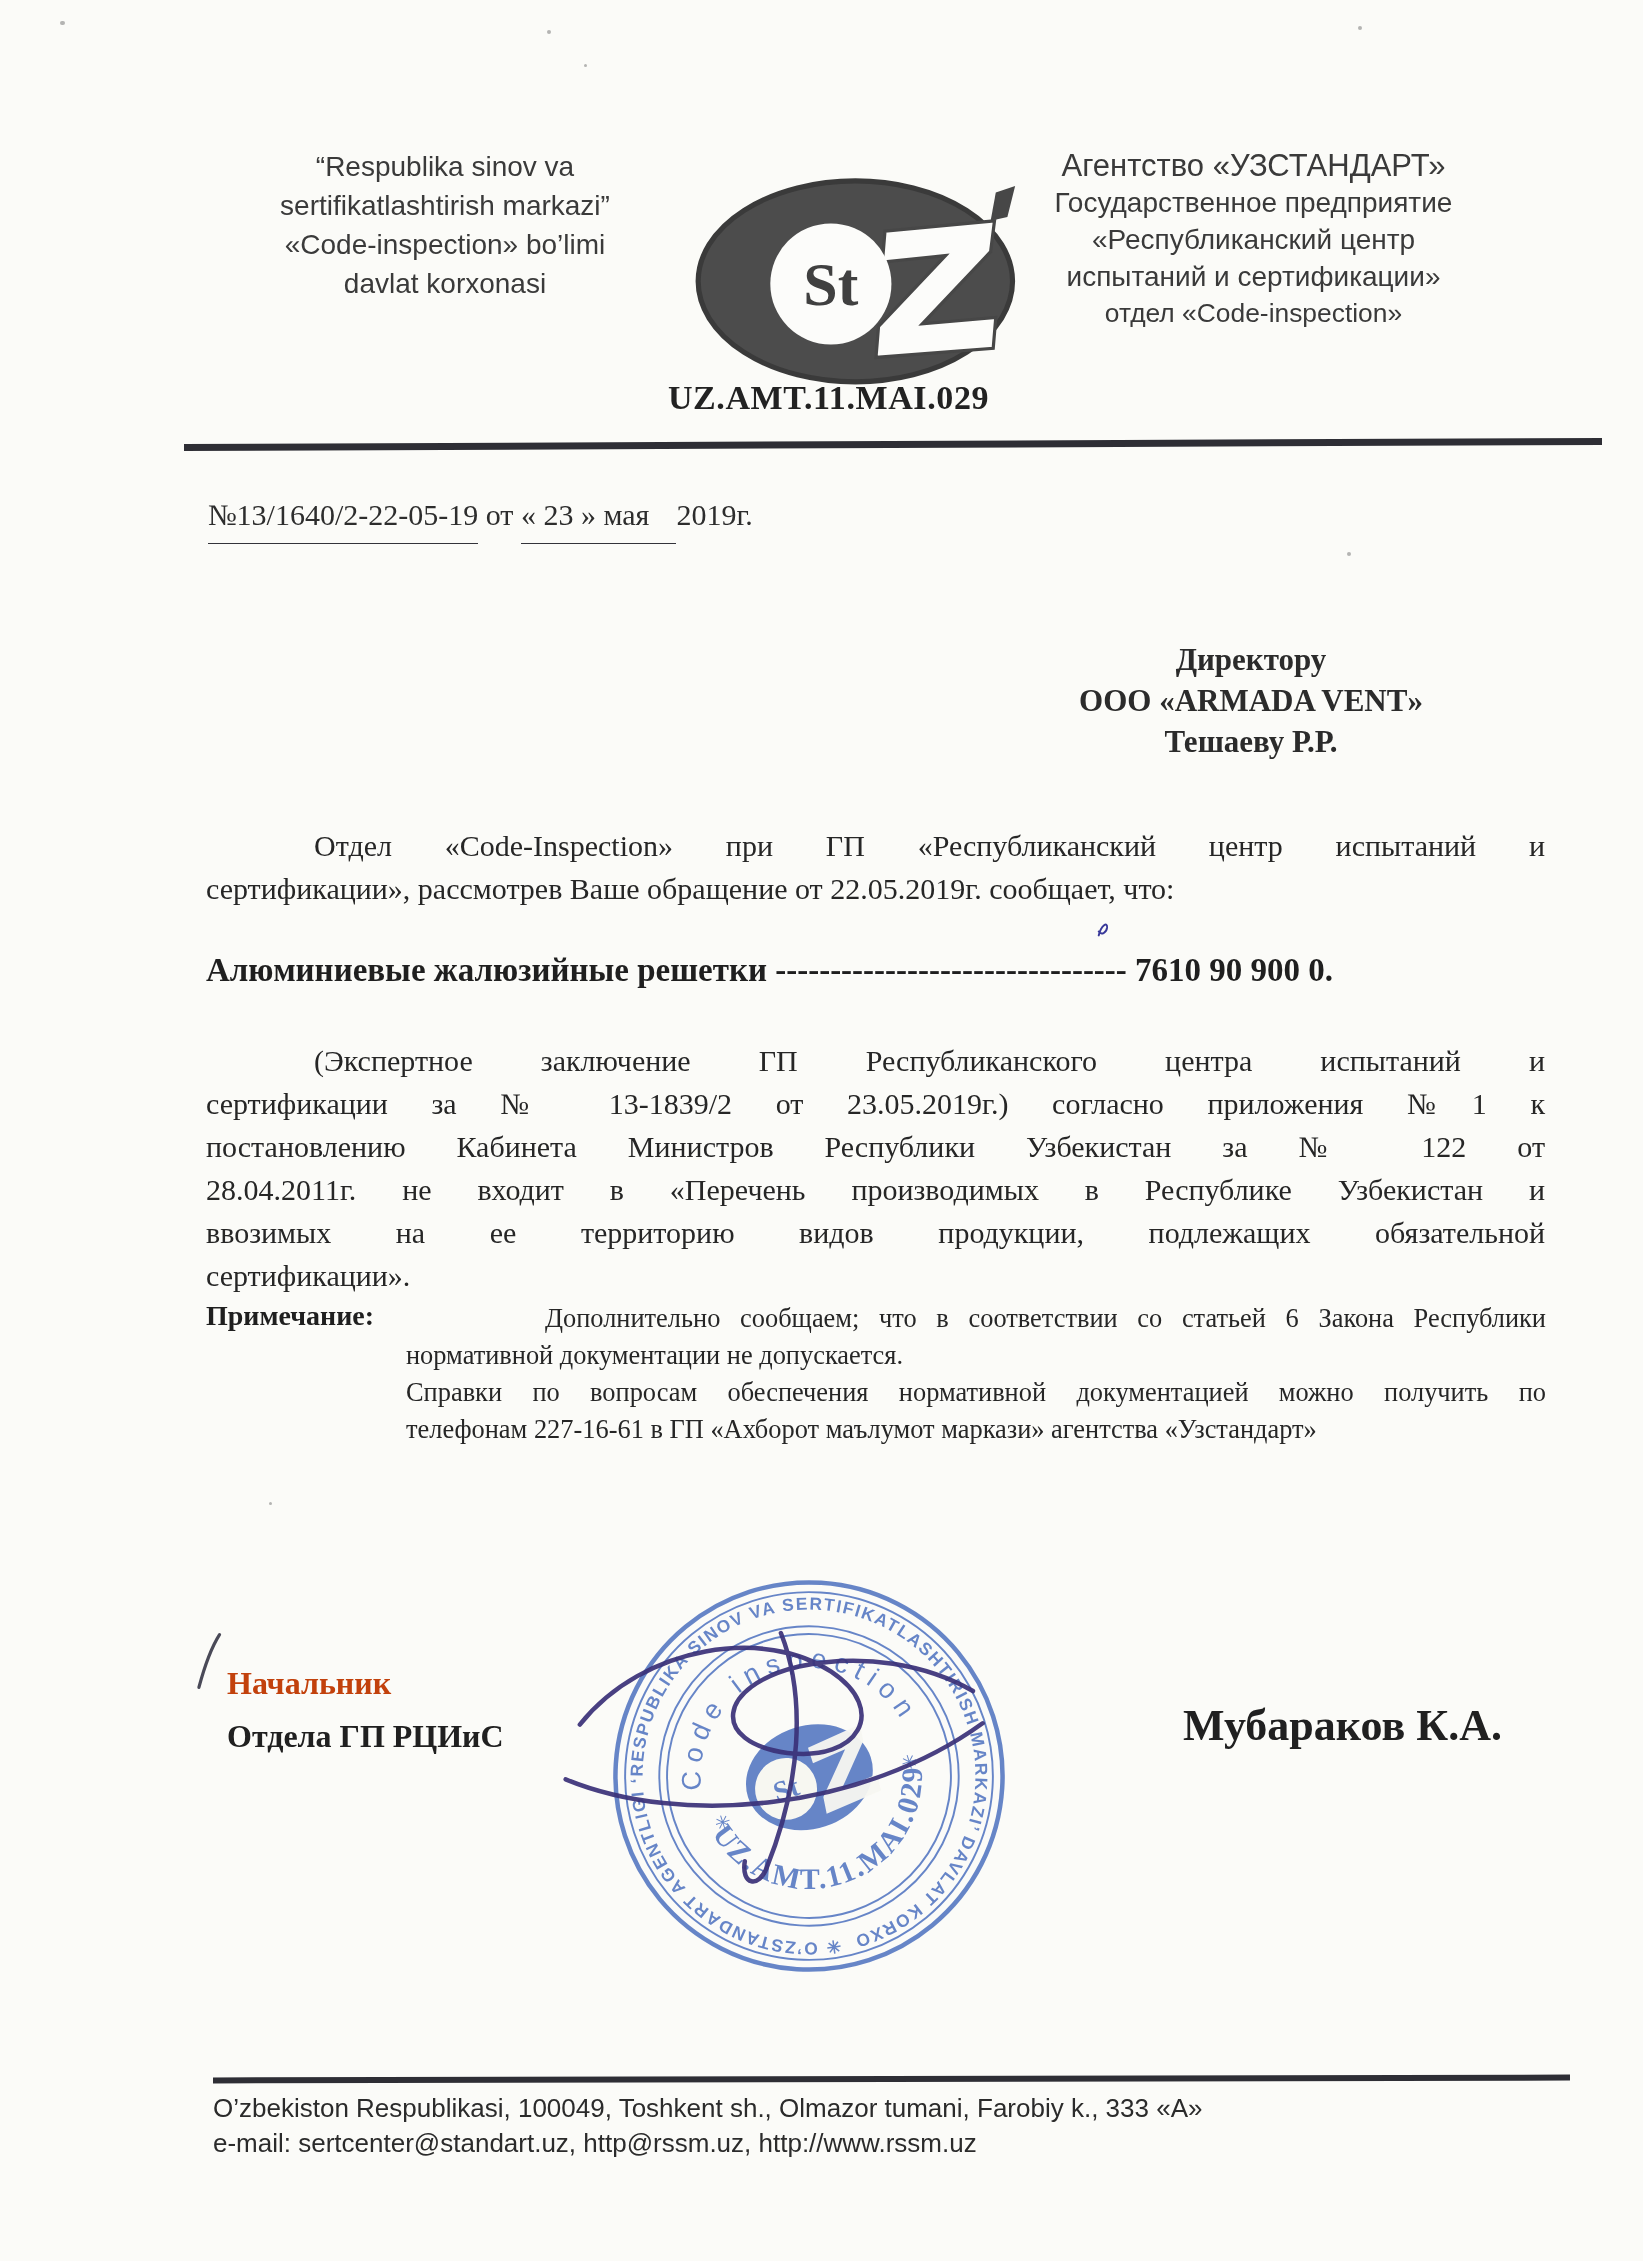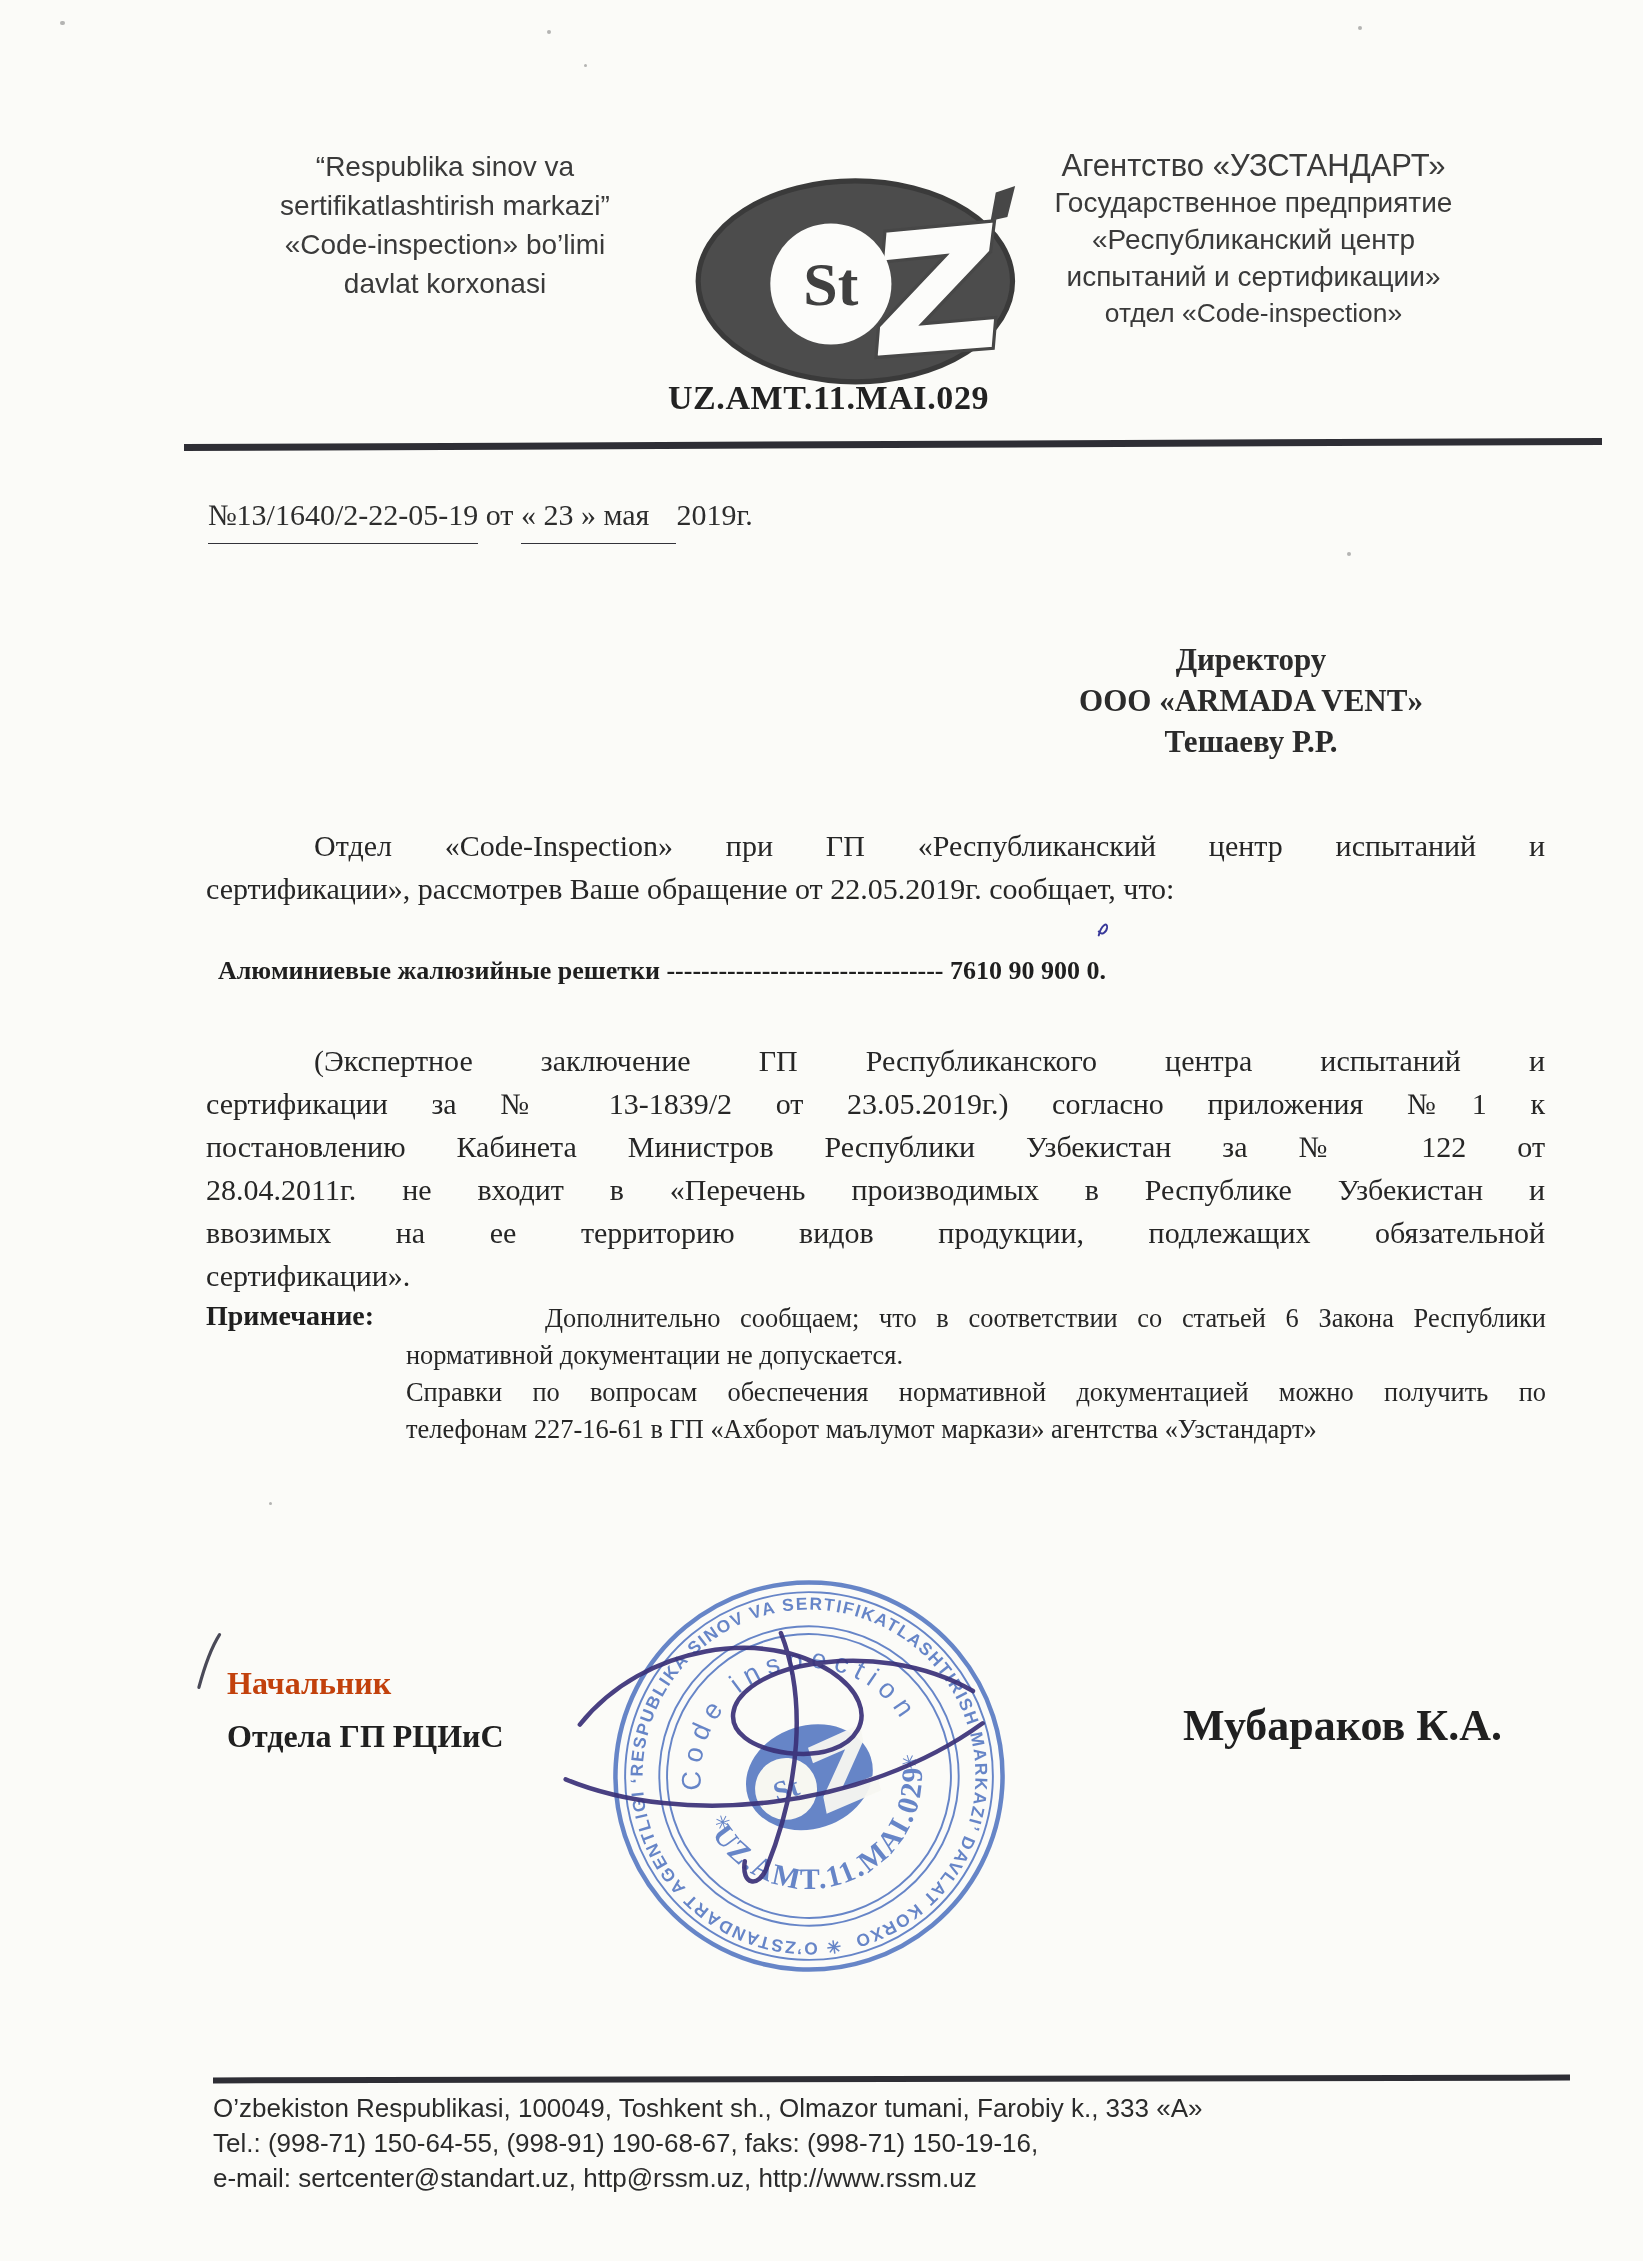--- a/index.html
+++ b/index.html
@@ -42,21 +42,21 @@
   .u{border-bottom:1.9px solid #33333a;padding-bottom:12px;}
   .u-date{padding-right:27px;}
 
   
   .addressee{left:935px;top:639px;width:632px;font-size:31px;line-height:41px;color:#2b2b2b;}
 
   
   .body-block{left:206px;width:1339px;font-size:30px;line-height:43px;color:#262626;}
   .p1{top:824px;}
   .indent{text-indent:108px;}
-  .product{top:949px;font-size:26px;white-space:nowrap;color:#1f1f1f;margin-left:12px;}
+  .product{top:949px;font-size:33px;white-space:nowrap;color:#1f1f1f;}
   .p2{top:1039px;}
 
   
   .note-label{left:206px;top:1300px;font-size:28px;color:#1f1f1f;}
   .note-text{left:406px;top:1300px;width:1140px;font-size:26.4px;line-height:37px;color:#262626;}
   .note-text .first{text-indent:139px;}
 
   
   .sig-pos1{left:227px;top:1665px;font-size:32px;color:#c2410c;}
   .sig-pos2{left:227px;top:1718px;font-size:32px;color:#202020;}
@@ -202,18 +202,17 @@
         <path d="M40,170 C140,45 330,20 430,88 C520,148 472,228 362,214 C242,198 252,110 380,80 C480,58 580,78 650,118"></path>
         <path d="M18,255 C200,330 480,302 665,168"></path>
         <path d="M352,28 C392,130 382,262 330,392 C318,424 290,420 296,382"></path>
       </g>
     </svg>
   </div>
 
   <div class="abs rule-bottom"></div>
   <div class="abs sans footer">
     <span class="line">O’zbekiston Respublikasi, 100049, Toshkent sh., Olmazor tumani, Farobiy k., 333 «A»</span>
-    <span class="line">Tel.: (998-71) 150-64-55, (998-91) 190-68-67, faks: (998-71) 150-19-16,</span>
     <span class="line">e-mail: sertcenter@standart.uz, http@rssm.uz, http://www.rssm.uz</span>
   </div>
 
 </div>
 
 
 </body></html>

